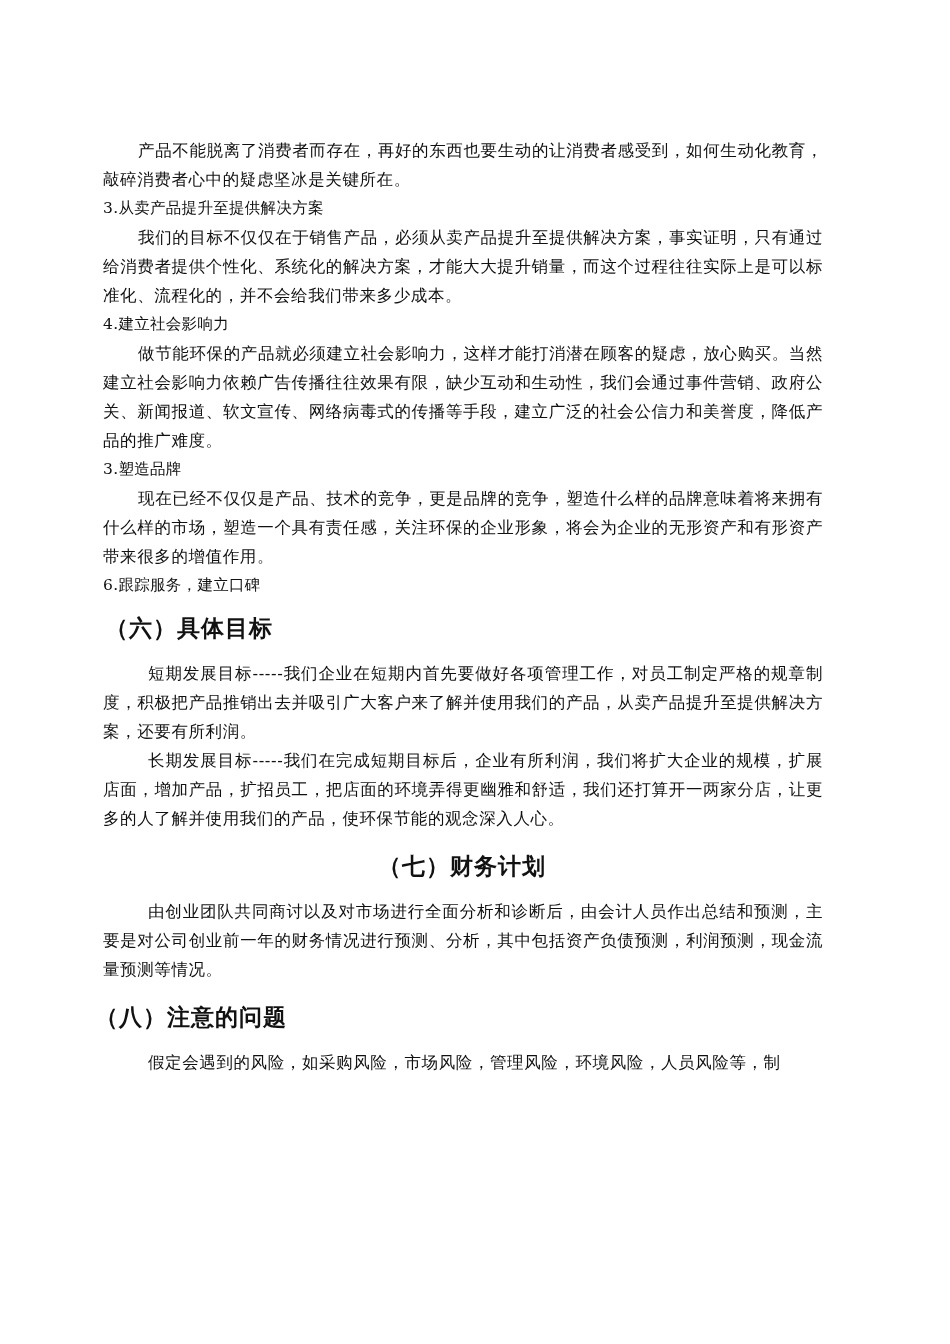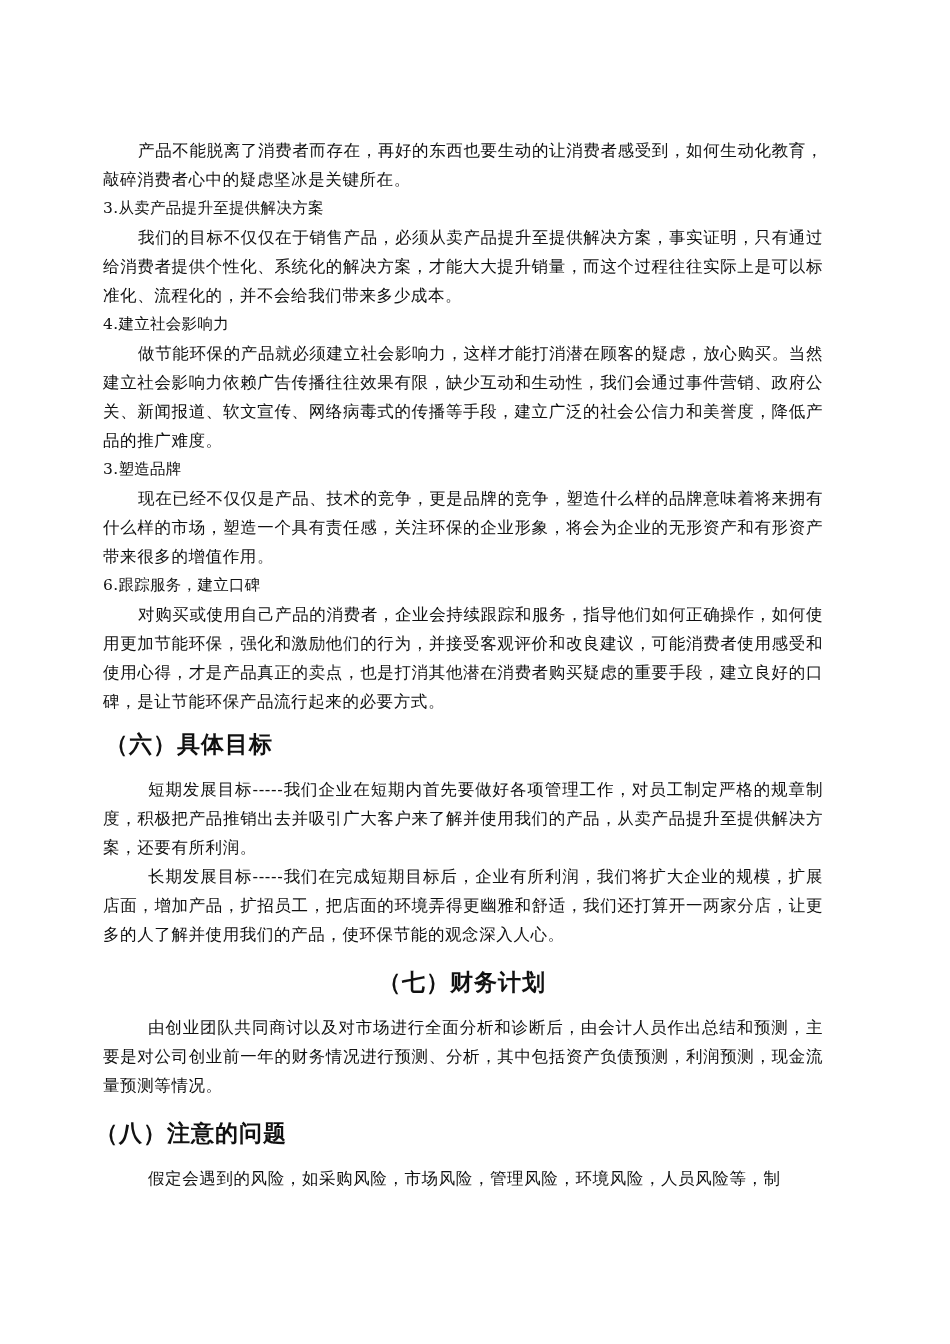--- a/index.html
+++ b/index.html
@@ -20,21 +20,20 @@
 
 <div class="page">
   <p class="p indent">产品不能脱离了消费者而存在，再好的东西也要生动的让消费者感受到，如何生动化教育，敲碎消费者心中的疑虑坚冰是关键所在。</p>
   <p class="sub">3.从卖产品提升至提供解决方案</p>
   <p class="p indent">我们的目标不仅仅在于销售产品，必须从卖产品提升至提供解决方案，事实证明，只有通过给消费者提供个性化、系统化的解决方案，才能大大提升销量，而这个过程往往实际上是可以标准化、流程化的，并不会给我们带来多少成本。</p>
   <p class="sub">4.建立社会影响力</p>
   <p class="p indent">做节能环保的产品就必须建立社会影响力，这样才能打消潜在顾客的疑虑，放心购买。当然建立社会影响力依赖广告传播往往效果有限，缺少互动和生动性，我们会通过事件营销、政府公关、新闻报道、软文宣传、网络病毒式的传播等手段，建立广泛的社会公信力和美誉度，降低产品的推广难度。</p>
   <p class="sub">3.塑造品牌</p>
   <p class="p indent">现在已经不仅仅是产品、技术的竞争，更是品牌的竞争，塑造什么样的品牌意味着将来拥有什么样的市场，塑造一个具有责任感，关注环保的企业形象，将会为企业的无形资产和有形资产带来很多的增值作用。</p>
   <p class="sub">6.跟踪服务，建立口碑</p>
-  <p class="p indent">对购买或使用自己产品的消费者，企业会持续跟踪和服务，指导他们如何正确操作，如何使用更加节能环保，强化和激励他们的行为，并接受客观评价和改良建议，可能消费者使用感受和使用心得，才是产品真正的卖点，也是打消其他潜在消费者购买疑虑的重要手段，建立良好的口碑，是让节能环保产品流行起来的必要方式。</p>
 
   <h2 class="h h6">（六）具体目标</h2>
   <p class="p indent2">短期发展目标-----我们企业在短期内首先要做好各项管理工作，对员工制定严格的规章制度，积极把产品推销出去并吸引广大客户来了解并使用我们的产品，从卖产品提升至提供解决方案，还要有所利润。</p>
   <p class="p indent2">长期发展目标-----我们在完成短期目标后，企业有所利润，我们将扩大企业的规模，扩展店面，增加产品，扩招员工，把店面的环境弄得更幽雅和舒适，我们还打算开一两家分店，让更多的人了解并使用我们的产品，使环保节能的观念深入人心。</p>
 
   <h2 class="h h7">（七）财务计划</h2>
   <p class="p indent2">由创业团队共同商讨以及对市场进行全面分析和诊断后，由会计人员作出总结和预测，主要是对公司创业前一年的财务情况进行预测、分析，其中包括资产负债预测，利润预测，现金流量预测等情况。</p>
 
   <h2 class="h h8">（八）注意的问题</h2>
   <p class="p indent2">假定会遇到的风险，如采购风险，市场风险，管理风险，环境风险，人员风险等，制</p>

